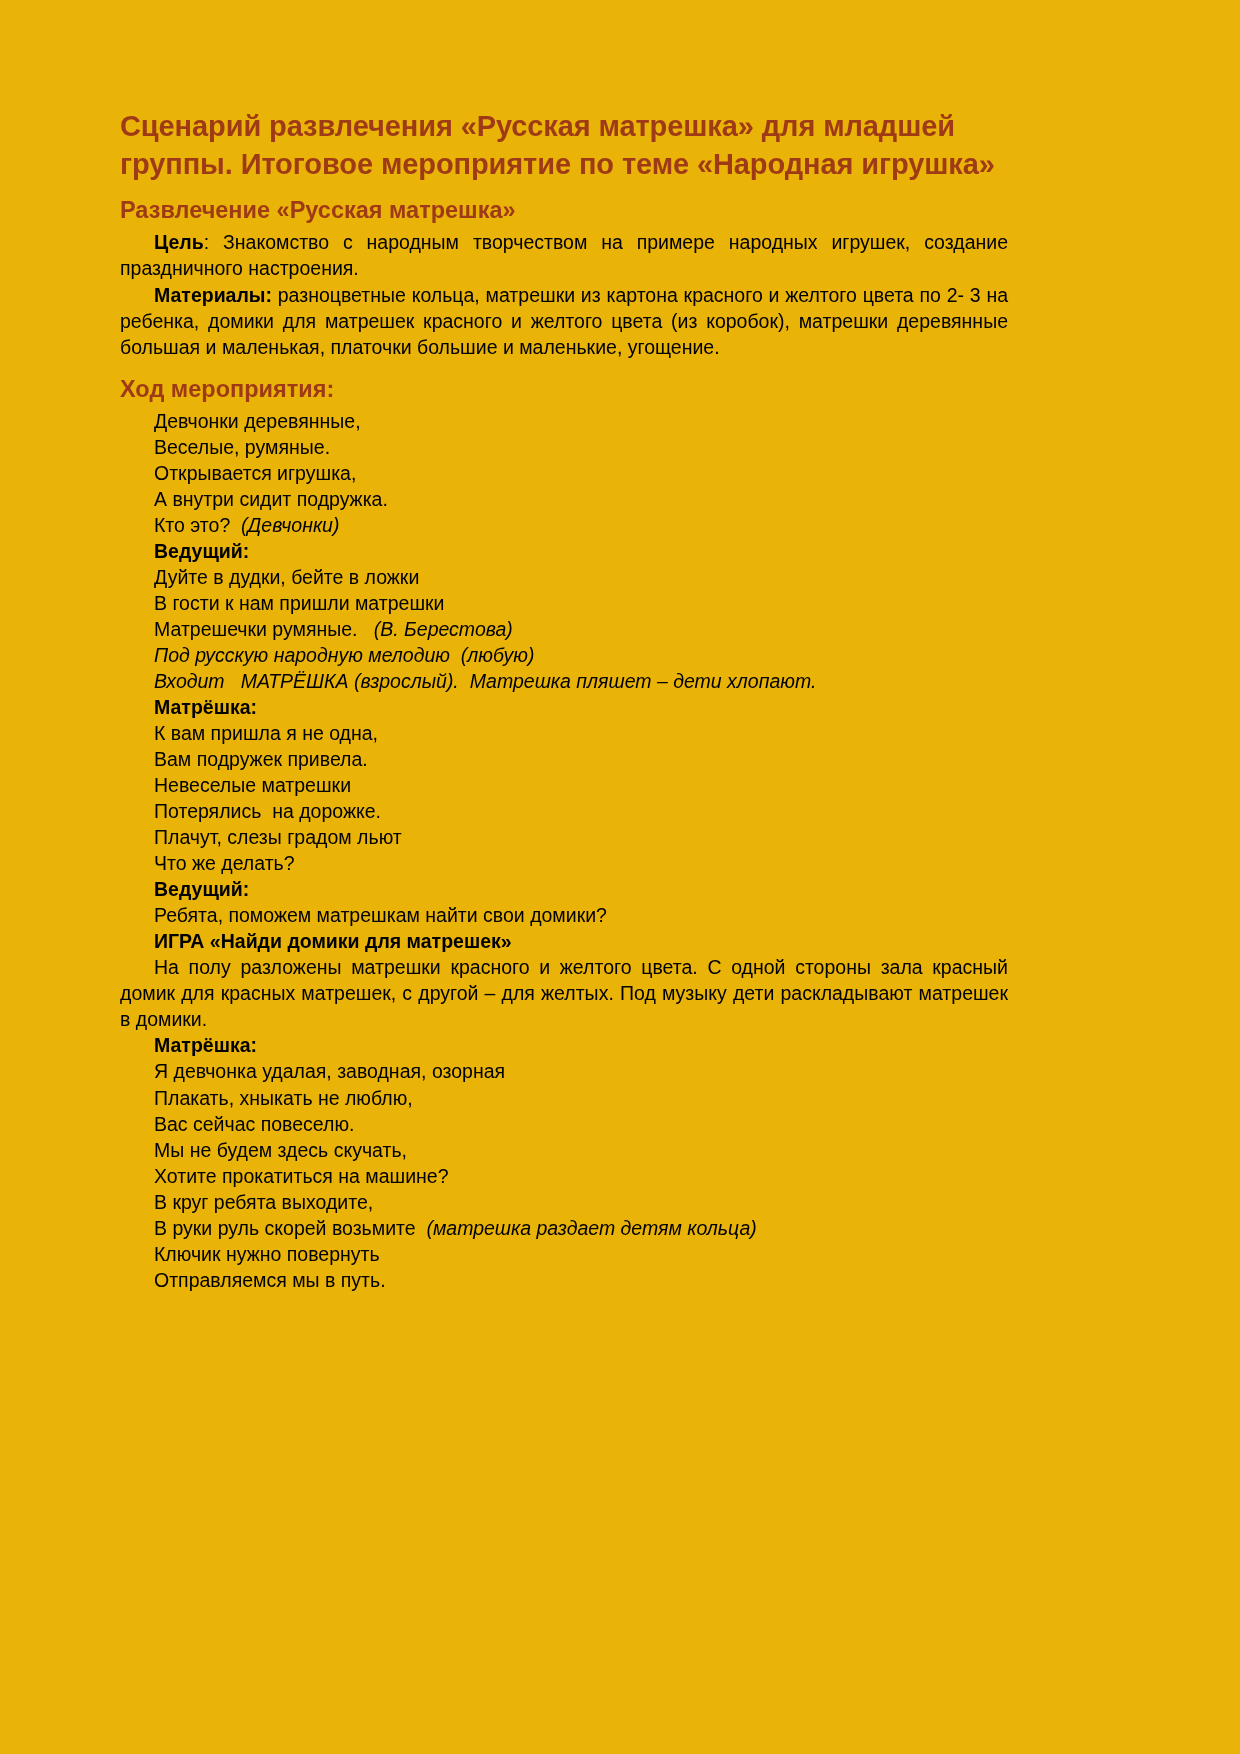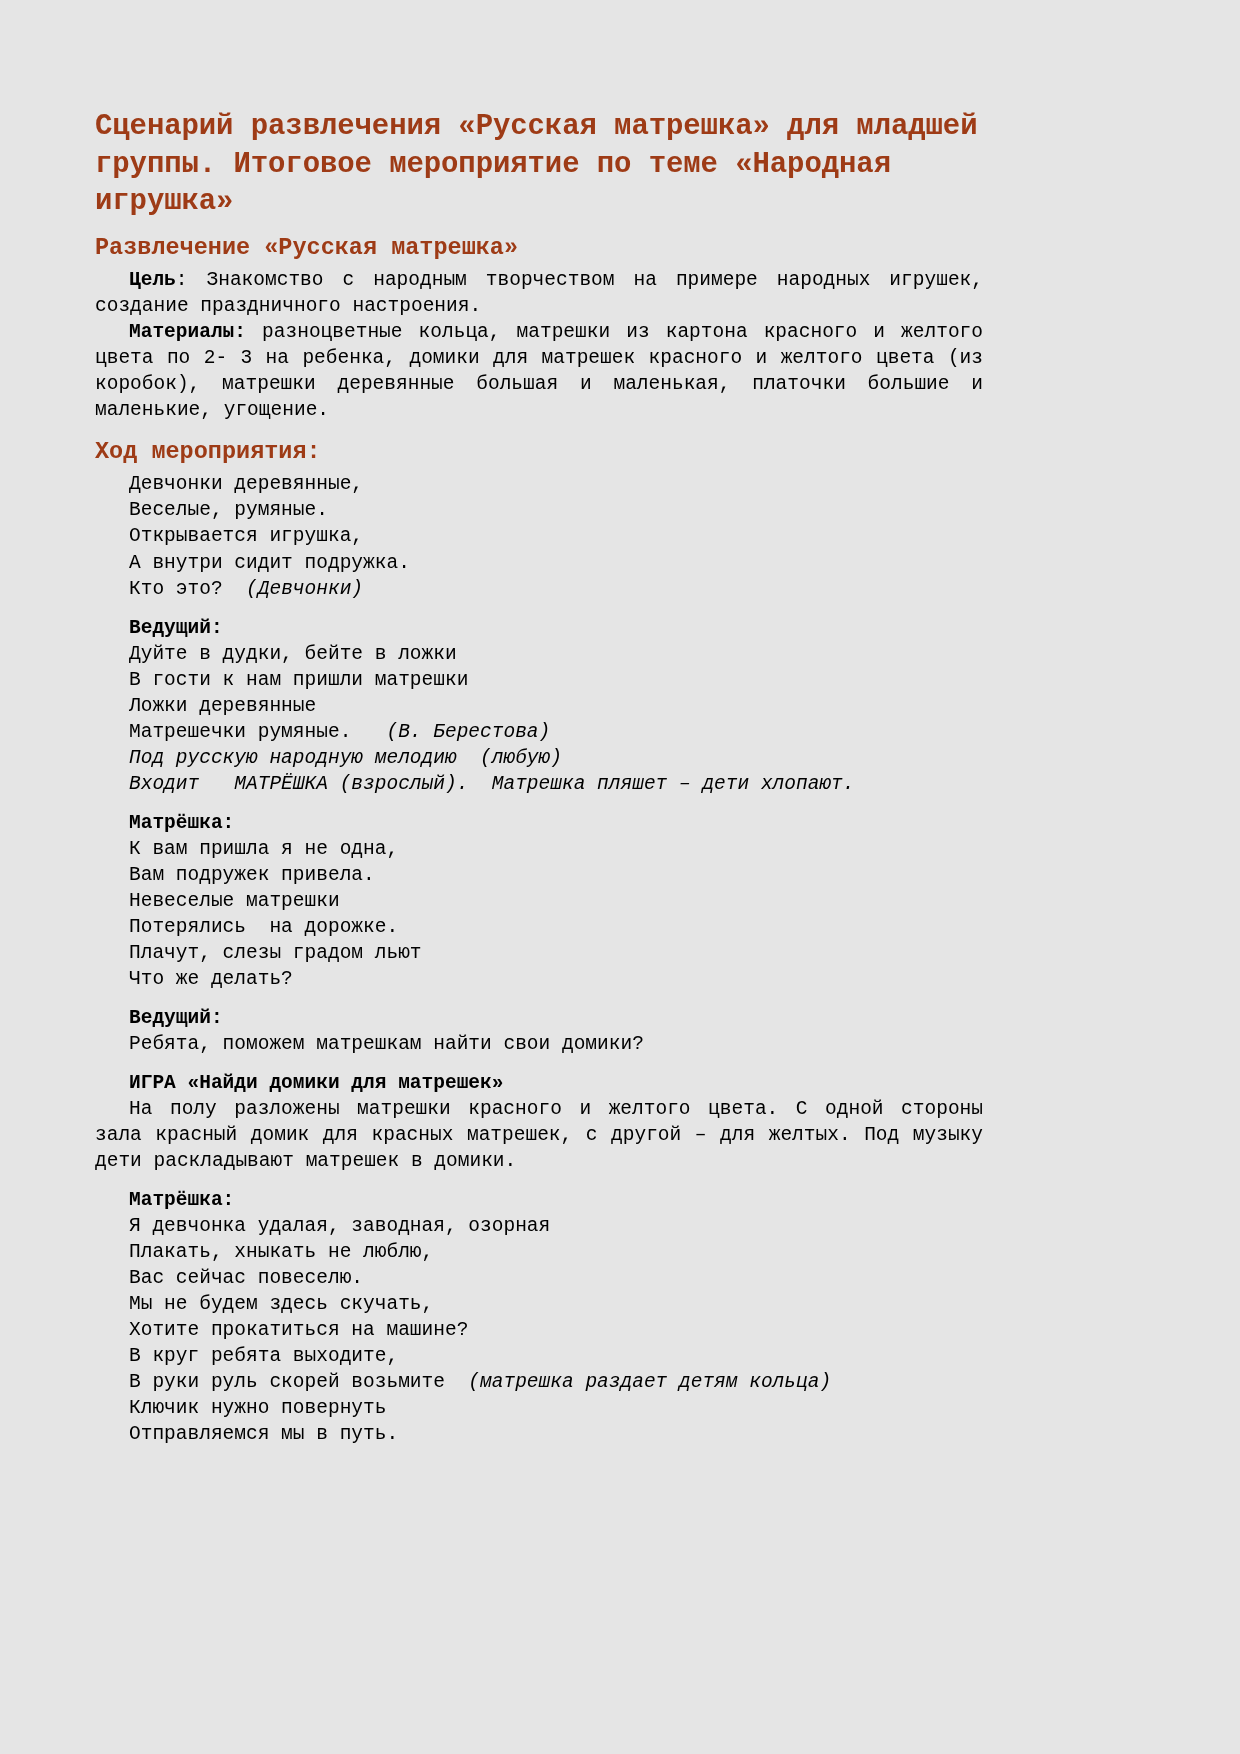--- a/index.html
+++ b/index.html
@@ -13,23 +13,22 @@
     height: 1754px;
     font-family: "Liberation Sans", "DejaVu Sans", sans-serif;
     color: #000000;
     -webkit-font-smoothing: none;
   }
   .page {
     position: relative;
     width: 1240px;
     height: 1754px;
     box-sizing: border-box;
-    padding: 108px 152px 0 95px;
-    background: #e5e5e5;
-    font-family: Liberation Mono, monospace;
+    padding: 108px 152px 0 120px;
+    background: #eab308;
   }
   .doc-body {
     width: 888px;
   }
 
   
   .title {
     color: #9E3B16;
     font-weight: bold;
     font-size: 29px;
@@ -56,21 +55,21 @@
   .just {
     text-align: justify;
     text-justify: inter-word;
     text-indent: 34px;
   }
   .line {
     text-align: left;
     white-space: pre-wrap;
   }
   .line.ind1 { padding-left: 34px; }
-  b, .b { font-weight: bold; margin-top: 13px; }
+  b, .b { font-weight: bold; }
   i, .i { font-style: italic; }
 </style>
 </head>
 <body>
 
 <div class="page">
   <div class="doc-body">
 
     <h1 class="title">Сценарий развлечения «Русская матрешка» для младшей группы. Итоговое мероприятие по теме «Народная игрушка»</h1>
 
@@ -87,21 +86,20 @@
     <div class="line ind1">Веселые, румяные.</div>
     <div class="line ind1">Открывается игрушка,</div>
     <div class="line ind1">А внутри сидит подружка.</div>
 
     <div class="line ind1"><span>Кто это?  </span><i>(Девчонки)</i></div>
 
     <div class="line ind1 b">Ведущий:</div>
 
     <div class="line ind1">Дуйте в дудки, бейте в ложки</div>
     <div class="line ind1">В гости к нам пришли матрешки</div>
-    <div class="line ind1">Ложки деревянные</div>
 
     <div class="line ind1"><span>Матрешечки румяные.  </span><i> (В. Берестова)</i></div>
 
     <div class="line ind1 i">Под русскую народную мелодию  (любую)</div>
     <div class="line ind1 i">Входит   МАТРЁШКА (взрослый).  Матрешка пляшет – дети хлопают.</div>
 
     <div class="line ind1 b">Матрёшка:</div>
 
     <div class="line ind1">К вам пришла я не одна,</div>
     <div class="line ind1">Вам подружек привела.</div>

